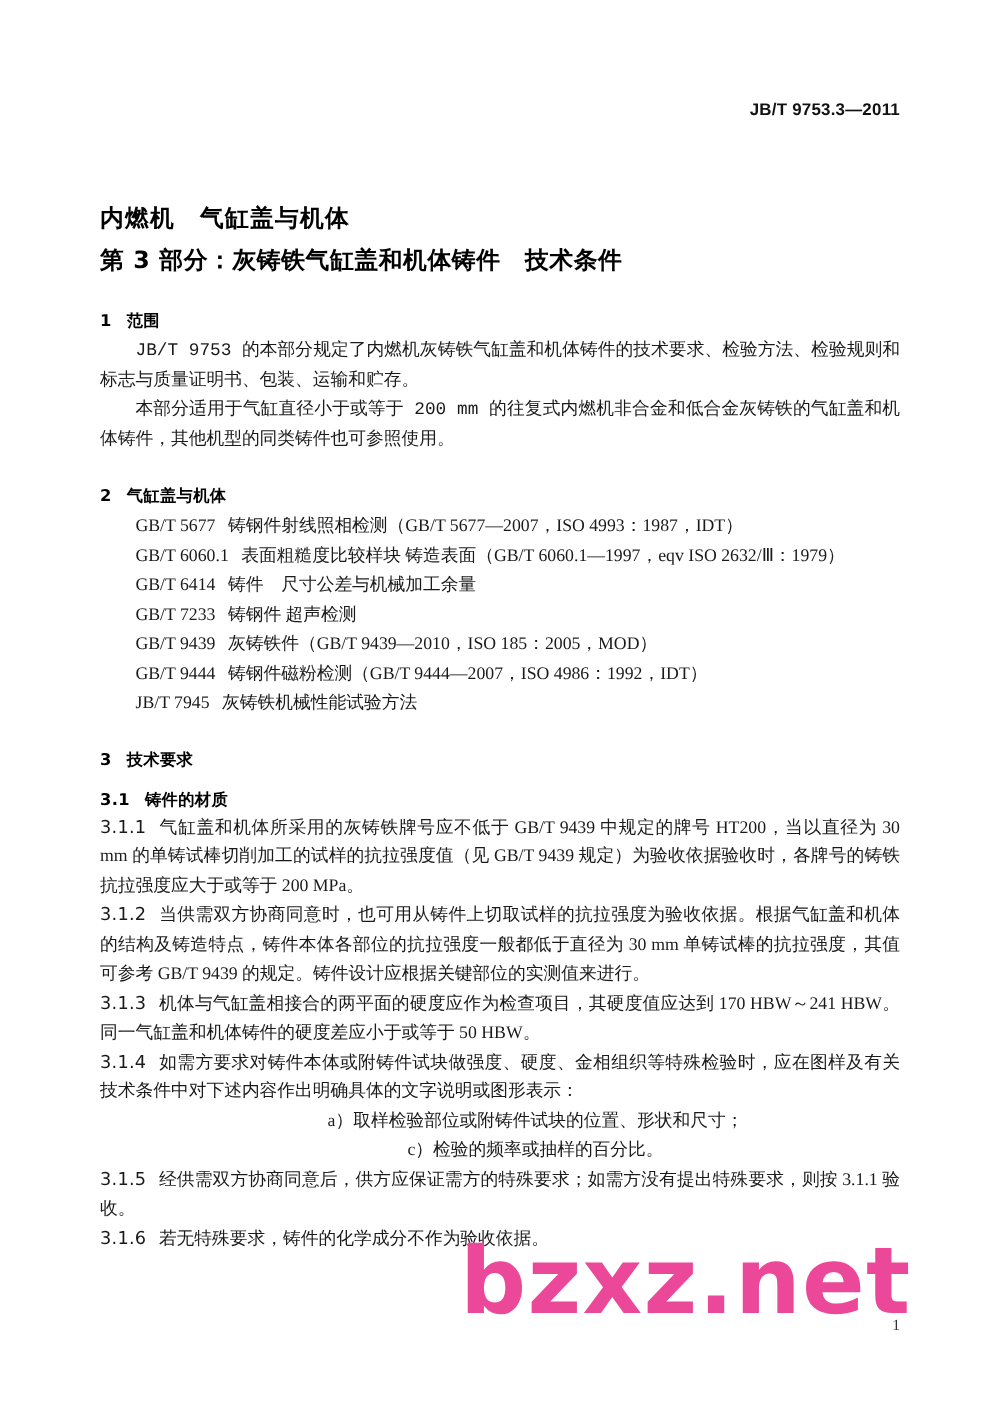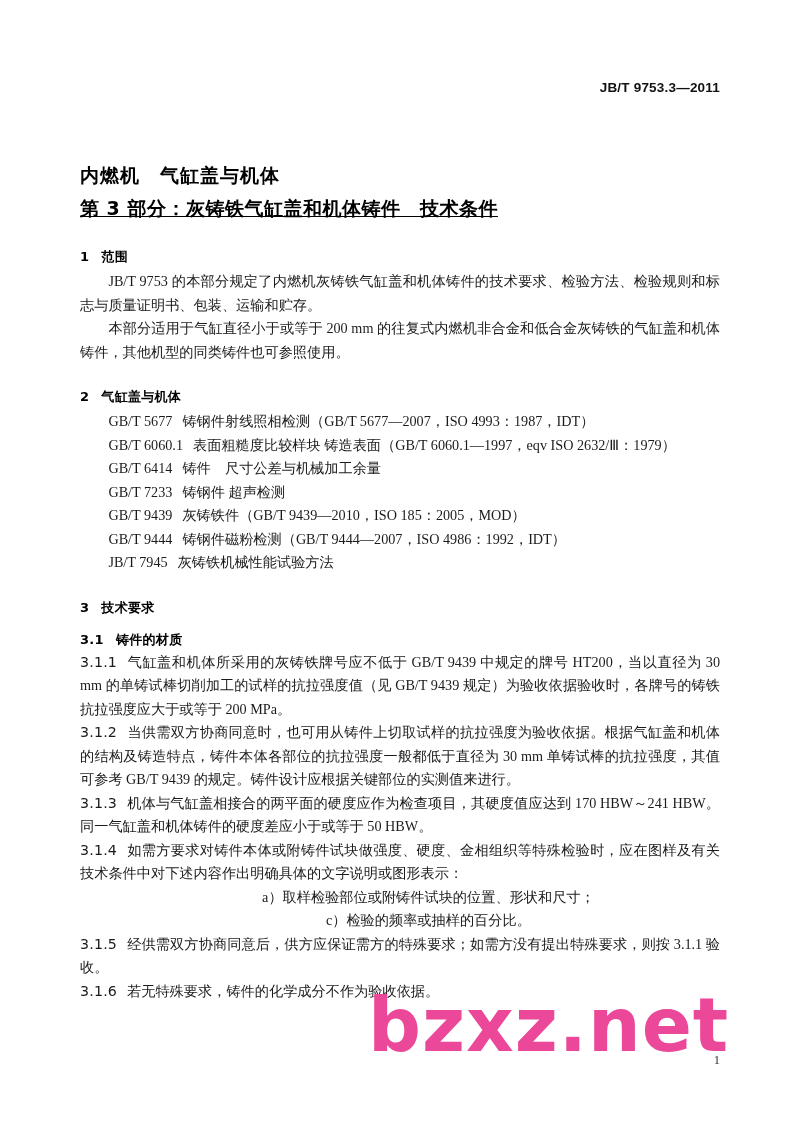--- a/index.html
+++ b/index.html
@@ -58,21 +58,20 @@
   .title-line-1 {
     font-size: 19px;
     line-height: 30px;
     letter-spacing: 1px;
   }
   .title-line-2 {
     font-size: 19px;
     line-height: 32px;
     letter-spacing: 0.5px;
     margin-top: 2px;
-    text-decoration: underline;
   }
 
   
   .h1 {
     font-family: "DejaVu Sans", "Liberation Sans", sans-serif;
     font-weight: bold;
     font-size: 13px;
     margin-top: 24px;
     margin-bottom: 4px;
     color: #000;
@@ -93,21 +92,21 @@
 
   
   .para {
     font-size: 14.2px;
     line-height: 23.5px;
     text-align: justify;
     text-justify: inter-ideograph;
     margin: 0;
     color: #1a1a1a;
   }
-  .para.indent { text-indent: 2em; }
+  .para.indent { text-indent: 2em; font-family: Liberation Mono, monospace; }
   .para.clause { text-indent: 0; }
   .para.clause .cnum {
     font-family: "DejaVu Sans", "Liberation Sans", sans-serif;
     font-weight: normal;
     margin-right: 10px;
     letter-spacing: 0.2px;
   }
 
   
   .ref-list {

